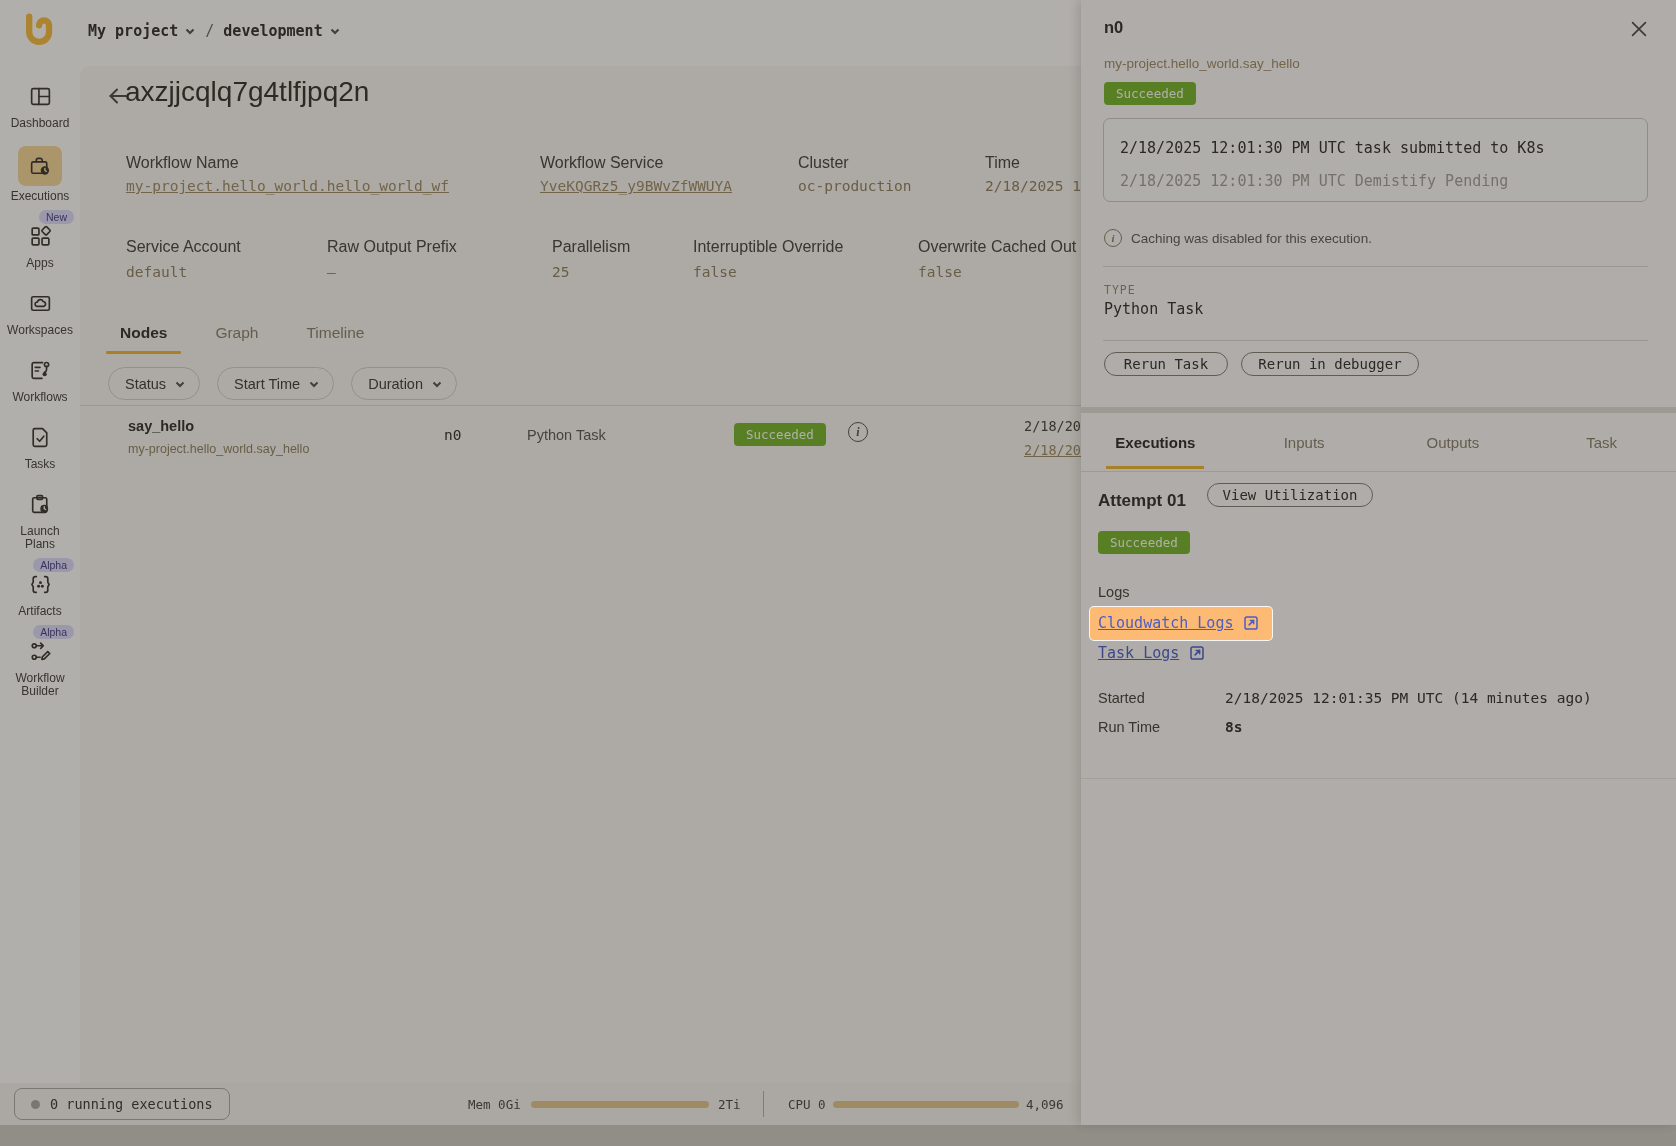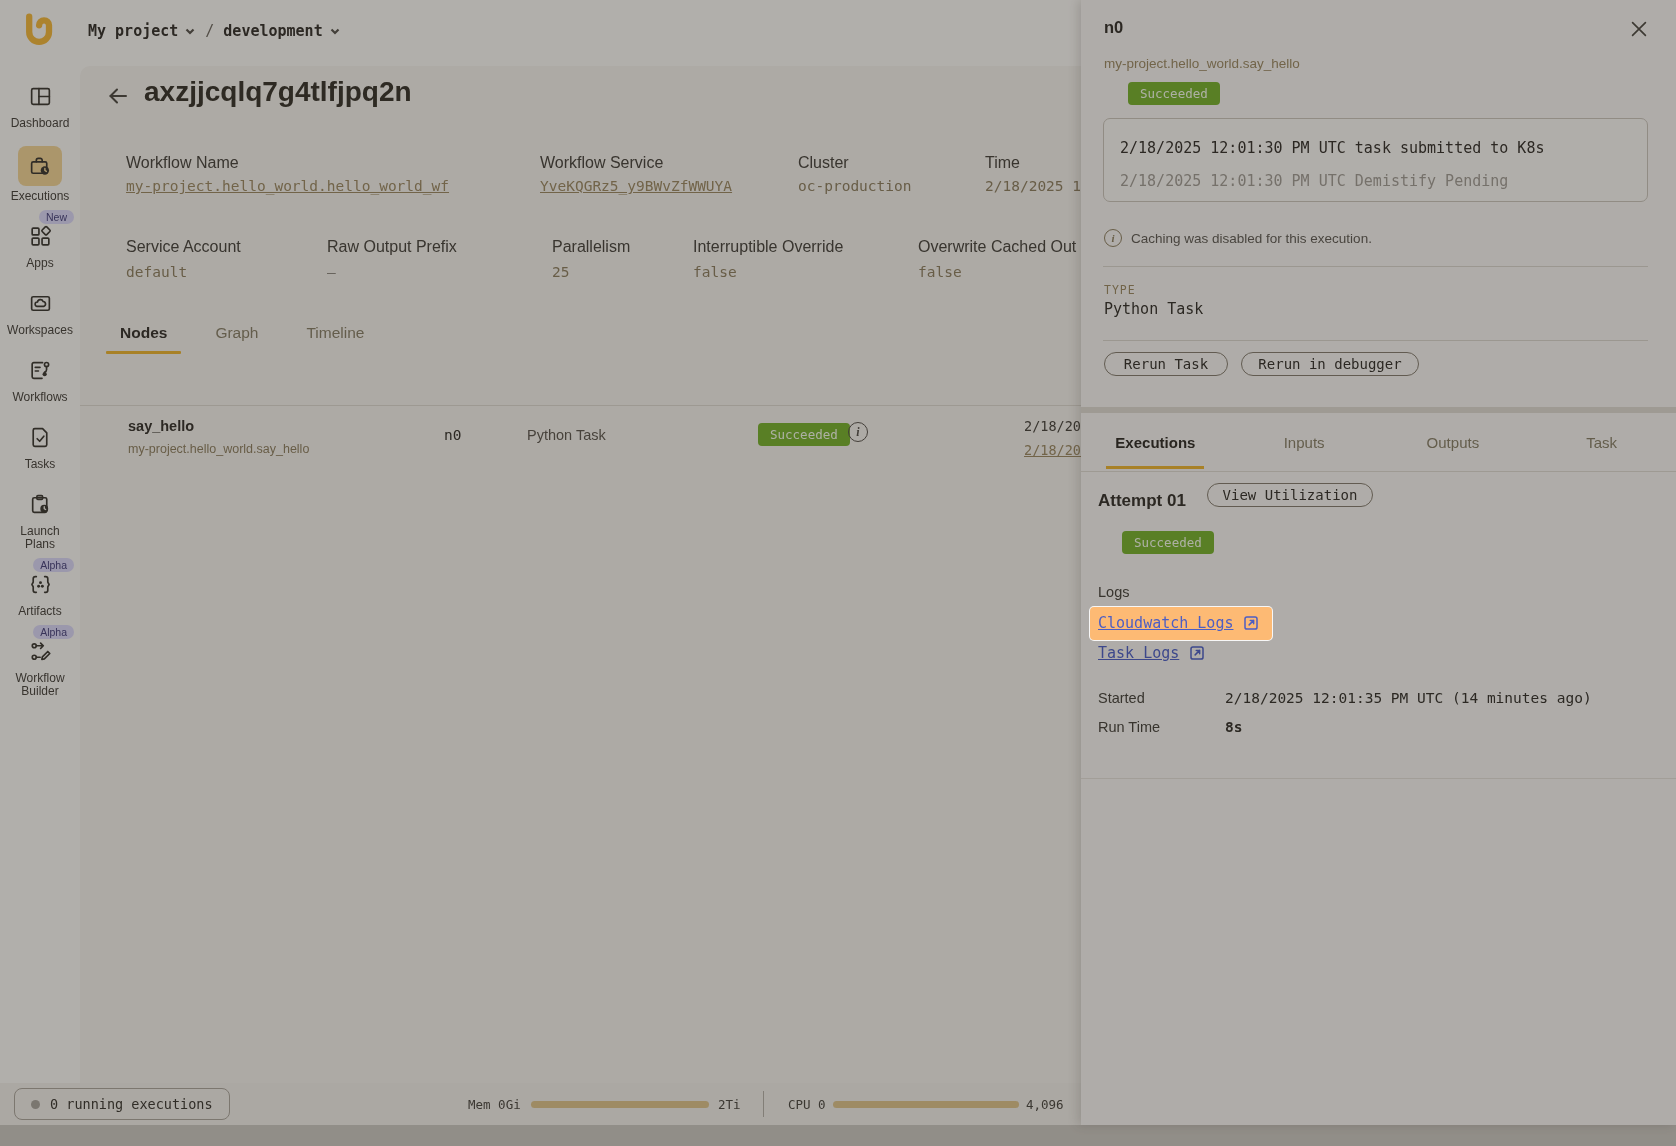--- a/index.html
+++ b/index.html
@@ -26,21 +26,21 @@
   .sb-item.active .sb-icon { background:#f0d294; height:40px; }
   .sb-label { margin-top:4px; font-size:12px; color:#45413a; text-align:center; line-height:13px; }
   .sb-badge { position:absolute; top:-2px; right:6px; background:#d9d5f5; color:#45407a; font-size:10.5px;
     padding:1px 7px; border-radius:8px; z-index:2; }
 
   
   .maincard { position:absolute; left:80px; top:66px; width:1001px; height:1017px;
     background:#f3f0ea; border-radius:10px 0 0 0; overflow:hidden; }
   .back-btn { position:absolute; left:26px; top:18px; width:28px; height:28px; cursor:pointer; }
   .back-btn svg { width:24px; height:24px; stroke:#4c4840; stroke-width:2; fill:none; stroke-linecap:round; stroke-linejoin:round; }
-  .exec-title { position:absolute; left:64px; top:10px; font-size:28px; font-weight:700; color:#363229; }
+  .exec-title { position:absolute; left:45px; top:10px; font-size:28px; font-weight:400; color:#363229; }
 
   .meta-label { position:absolute; font-size:16px; font-weight:500; color:#46423b; white-space:nowrap; }
   .meta-value { position:absolute; font-family:"DejaVu Sans Mono", monospace; font-size:14.5px; color:#9b8862; white-space:nowrap; }
   .meta-value.link { text-decoration:underline; cursor:pointer; }
   .meta-value.plain { color:#8d7e5f; }
   .meta-value.dash { color:#8a857c; }
 
   .tabs { position:absolute; left:26px; top:252px; display:flex; gap:20px;text-align:right; }
   .tab { padding:6px 14px 12px; font-size:15.5px; color:#877e66; cursor:pointer; position:relative; }
   .tab.active { color:#332f29; font-weight:600; }
@@ -52,21 +52,21 @@
   .chip svg { width:12px; height:12px; stroke:#56514a; stroke-width:2; fill:none; }
 
   .list-divider { position:absolute; left:0; right:0; top:339px; height:1px; background:#dcd7ce; }
 
   .noderow { position:absolute; left:0; top:340px; width:1001px; height:72px; cursor:pointer; }
   .row-name { position:absolute; left:48px; top:12px; font-size:14.5px; font-weight:700; color:#332f29; }
   .row-sub  { position:absolute; left:48px; top:36px; font-size:12.5px; color:#8d7e5f; }
   .row-node { position:absolute; left:364px; top:21px; font-size:14.5px; color:#332f29; font-family:"DejaVu Sans Mono", monospace; }
   .row-type { position:absolute; left:447px; top:21px; font-size:14.5px; color:#5c564d; }
   .status-badge { background:#76b02c; color:#f4fae9; font-family:"DejaVu Sans Mono", monospace;
-    font-size:12.5px; padding:4px 12px; border-radius:4px; display:inline-block;margin-left:24px; }
+    font-size:12.5px; padding:4px 12px; border-radius:4px; display:inline-block; }
   .row-badge { position:absolute; left:654px; top:17px; }
   .row-info { position:absolute; left:768px; top:16px; width:20px; height:20px; }
   .info-glyph { width:20px; height:20px; border:1.6px solid #56514a; border-radius:50%; color:#56514a;
     font-size:12px; display:flex; align-items:center; justify-content:center; font-family:"Liberation Serif", serif; font-style:italic; font-weight:bold; }
   .row-date1 { position:absolute; left:944px; top:12px; font-family:"DejaVu Sans Mono", monospace; font-size:13.5px; color:#46423b; white-space:nowrap; }
   .row-date2 { position:absolute; left:944px; top:36px; font-family:"DejaVu Sans Mono", monospace; font-size:13.5px; color:#9b8862; text-decoration:underline; white-space:nowrap; }
 
   
   .footer { position:absolute; left:0; top:1083px; width:1676px; height:42px; background:#f0ede7; }
   .run-pill { position:absolute; left:14px; top:5px; height:32px; border:1px solid #aaa49a; border-radius:8px;
@@ -282,20 +282,40 @@
   <span class="meta-value plain" style="left:613px;top:198px;">false</span>
   <span class="meta-label" style="left:838px;top:172px;">Overwrite Cached Out</span>
   <span class="meta-value plain" style="left:838px;top:198px;">false</span>
 
   <div class="tabs">
     <span class="tab active">Nodes</span>
     <span class="tab">Graph</span>
     <span class="tab">Timeline</span>
   </div>
 
+  <div class="filters">
+    <span class="chip">
+      <span>Status</span>
+      <svg viewBox="0 0 12 12">
+          <path d="M2.5 4.5 L6 8 L9.5 4.5"></path>
+        </svg>
+    </span>
+    <span class="chip">
+      <span>Start Time</span>
+      <svg viewBox="0 0 12 12">
+          <path d="M2.5 4.5 L6 8 L9.5 4.5"></path>
+        </svg>
+    </span>
+    <span class="chip">
+      <span>Duration</span>
+      <svg viewBox="0 0 12 12">
+          <path d="M2.5 4.5 L6 8 L9.5 4.5"></path>
+        </svg>
+    </span>
+  </div>
 
   <div class="list-divider"></div>
 
   <div class="noderow">
     <span class="row-name">say_hello</span>
     <span class="row-sub">my-project.hello_world.say_hello</span>
     <span class="row-node">n0</span>
     <span class="row-type">Python Task</span>
     <span class="row-badge">
       <span class="status-badge">Succeeded</span>

